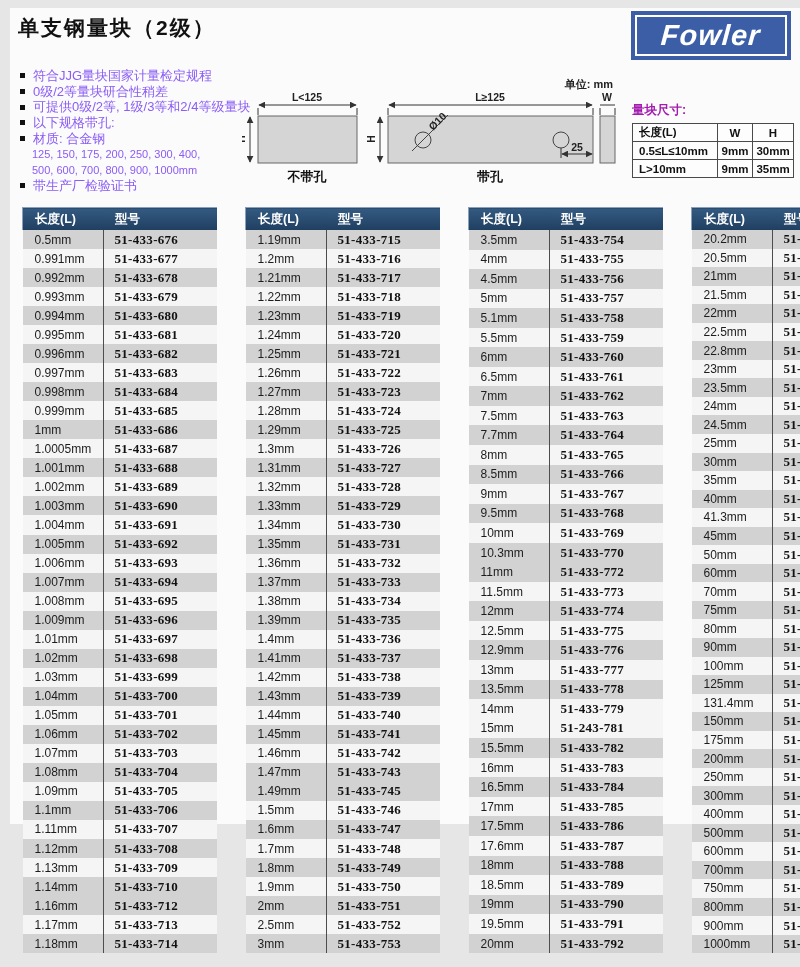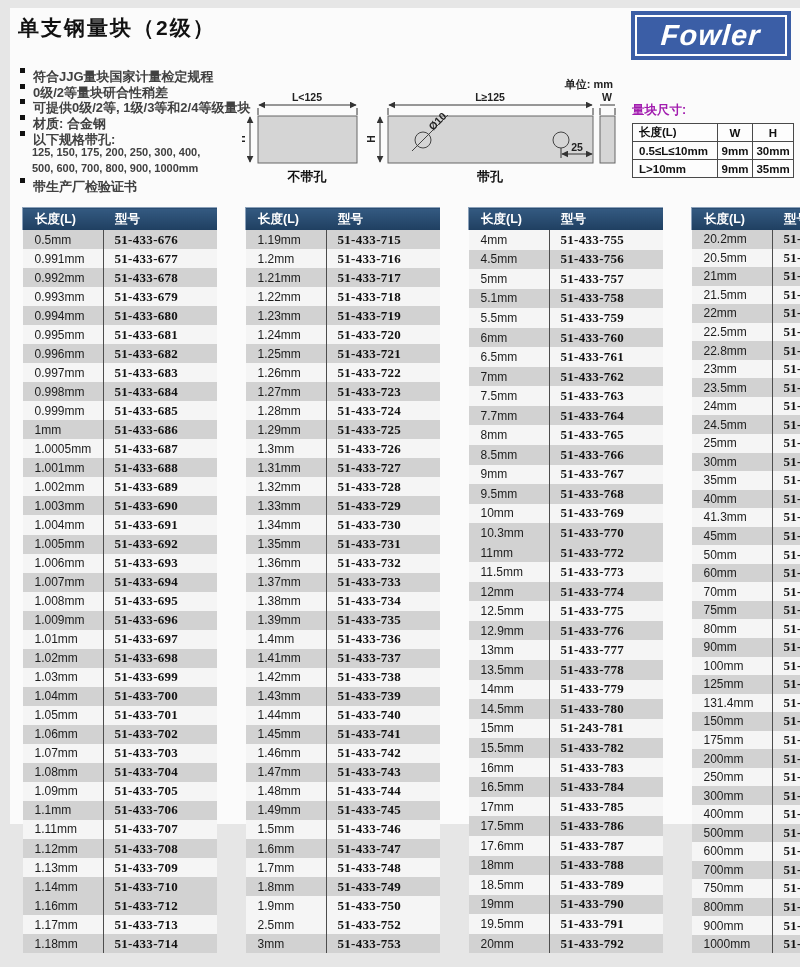--- a/index.html
+++ b/index.html
@@ -31,22 +31,22 @@
   }
   .logo-text{
     color:#fff;font-size:29px;font-weight:bold;font-style:italic;
     transform:skewX(-4deg);letter-spacing:1px;line-height:1;
   }
   
   .features{
     position:absolute;left:10px;top:60px;margin:0;padding:0;list-style:none;
   }
   .features li{
-    height:15.7px;font-size:13px;font-weight:bold;color:#404040;
-    display:flex;align-items:flex-start;white-space:nowrap;
+    height:15.7px;font-size:13px;font-weight:normal;color:#8b5cf6;
+    display:flex;align-items:center;white-space:nowrap;
   }
   .features li.cont{padding-left:12px;font-size:11px;}
   .sq{display:inline-block;width:5px;height:5px;background:#111;margin-right:8px;flex:0 0 auto;}
   
   .diagram{position:absolute;left:232px;top:70px;width:390px;height:112px;}
   .diagram svg{display:block;}
   .dim-text{font-size:10.5px;font-weight:bold;fill:#222;font-family:"Liberation Sans",sans-serif;}
   .cap-text{font-size:13px;font-weight:bold;fill:#111;font-family:"Liberation Sans",sans-serif;}
   .unit-text{font-size:11px;font-weight:bold;fill:#222;font-family:"Liberation Sans",sans-serif;}
   
@@ -100,25 +100,25 @@
     <li>
         <span class="sq"></span>
         <span>0级/2等量块研合性稍差</span>
       </li>
     <li>
         <span class="sq"></span>
         <span>可提供0级/2等, 1级/3等和2/4等级量块</span>
       </li>
     <li>
         <span class="sq"></span>
-        <span>材质: 合金钢</span>
+        <span>以下规格带孔:</span>
       </li>
     <li>
         <span class="sq"></span>
-        <span>以下规格带孔:</span>
+        <span>材质: 合金钢</span>
       </li>
     <li class="cont">
         <span>125, 150, 175, 200, 250, 300, 400,</span>
       </li>
     <li class="cont">
         <span>500, 600, 700, 800, 900, 1000mm</span>
       </li>
     <li>
         <span class="sq"></span>
         <span>带生产厂检验证书</span>
@@ -473,24 +473,20 @@
             <td class="c1">51-433-741</td>
           </tr>
           <tr class="even">
             <td class="c0">1.46mm</td>
             <td class="c1">51-433-742</td>
           </tr>
           <tr class="odd">
             <td class="c0">1.47mm</td>
             <td class="c1">51-433-743</td>
           </tr>
-          <tr class="even">
-            <td class="c0">1.48mm</td>
-            <td class="c1">51-433-744</td>
-          </tr>
           <tr class="odd">
             <td class="c0">1.49mm</td>
             <td class="c1">51-433-745</td>
           </tr>
           <tr class="even">
             <td class="c0">1.5mm</td>
             <td class="c1">51-433-746</td>
           </tr>
           <tr class="odd">
             <td class="c0">1.6mm</td>
@@ -500,39 +496,47 @@
             <td class="c0">1.7mm</td>
             <td class="c1">51-433-748</td>
           </tr>
           <tr class="odd">
             <td class="c0">1.8mm</td>
             <td class="c1">51-433-749</td>
           </tr>
           <tr class="even">
             <td class="c0">1.9mm</td>
             <td class="c1">51-433-750</td>
+          </tr>
+          <tr class="odd">
+            <td class="c0">2mm</td>
+            <td class="c1">51-433-751</td>
           </tr>
           <tr class="even">
             <td class="c0">2.5mm</td>
             <td class="c1">51-433-752</td>
           </tr>
           <tr class="odd">
             <td class="c0">3mm</td>
             <td class="c1">51-433-753</td>
           </tr>
         </tbody>
     </table>
     <table class="spec">
       <thead>
         <tr>
           <th class="h0">长度(L)</th>
           <th class="h1">型号</th>
         </tr>
       </thead>
       <tbody>
+          <tr class="odd">
+            <td class="c0">3.5mm</td>
+            <td class="c1">51-433-754</td>
+          </tr>
           <tr class="even">
             <td class="c0">4mm</td>
             <td class="c1">51-433-755</td>
           </tr>
           <tr class="odd">
             <td class="c0">4.5mm</td>
             <td class="c1">51-433-756</td>
           </tr>
           <tr class="even">
             <td class="c0">5mm</td>
@@ -614,24 +618,20 @@
             <td class="c0">13mm</td>
             <td class="c1">51-433-777</td>
           </tr>
           <tr class="odd">
             <td class="c0">13.5mm</td>
             <td class="c1">51-433-778</td>
           </tr>
           <tr class="even">
             <td class="c0">14mm</td>
             <td class="c1">51-433-779</td>
-          </tr>
-          <tr class="odd">
-            <td class="c0">14.5mm</td>
-            <td class="c1">51-433-780</td>
           </tr>
           <tr class="even">
             <td class="c0">15mm</td>
             <td class="c1">51-243-781</td>
           </tr>
           <tr class="odd">
             <td class="c0">15.5mm</td>
             <td class="c1">51-433-782</td>
           </tr>
           <tr class="even">

